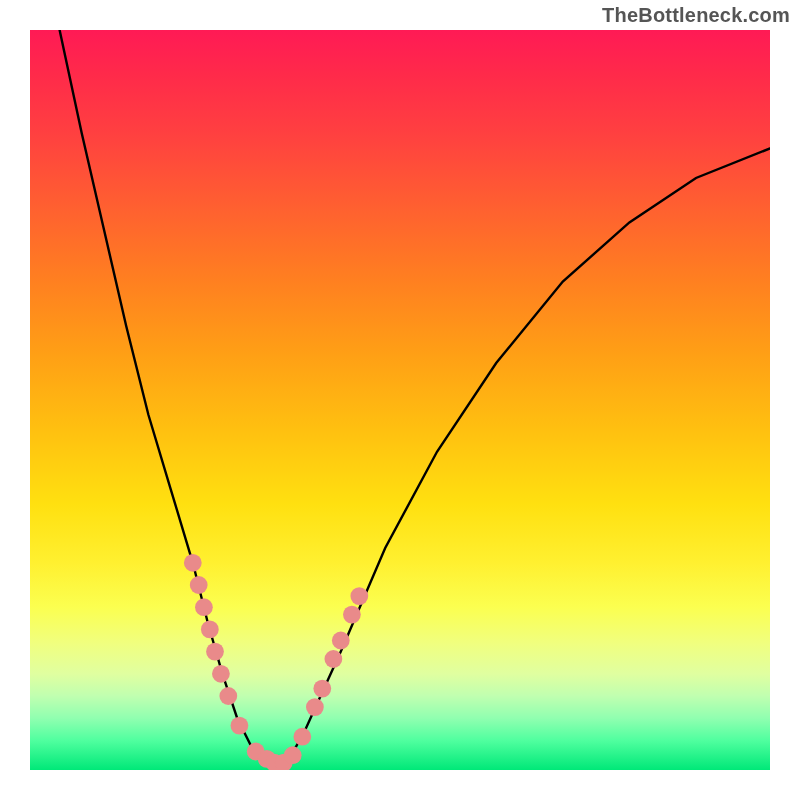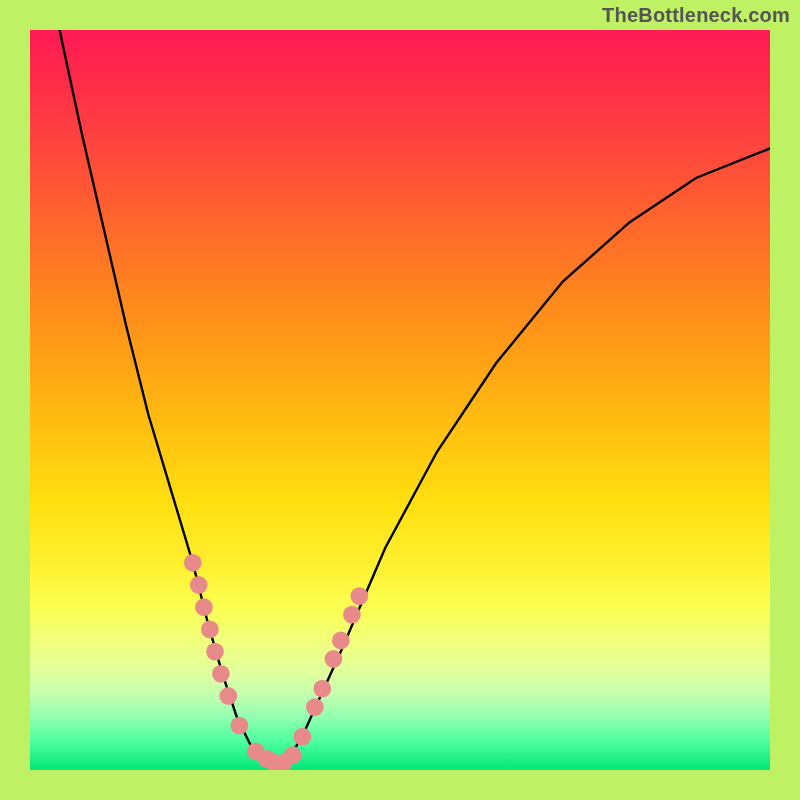--- a/index.html
+++ b/index.html
@@ -1,21 +1,21 @@
 <!DOCTYPE html>
 <html><head>
 <meta charset="utf-8">
 <style>
   * { margin: 0; padding: 0; box-sizing: border-box; }
   html, body { width: 800px; height: 800px; overflow: hidden; background: #000; }
   .container {
     width: 800px;
     height: 800px;
     position: relative;
-    background: #bef264;
+    background: #ffffff;
   }
   .watermark {
     position: absolute;
     top: 4px;
     right: 10px;
     font-family: Arial, Helvetica, sans-serif;
     font-size: 20px;
     font-weight: bold;
     color: #555;
     z-index: 10;

